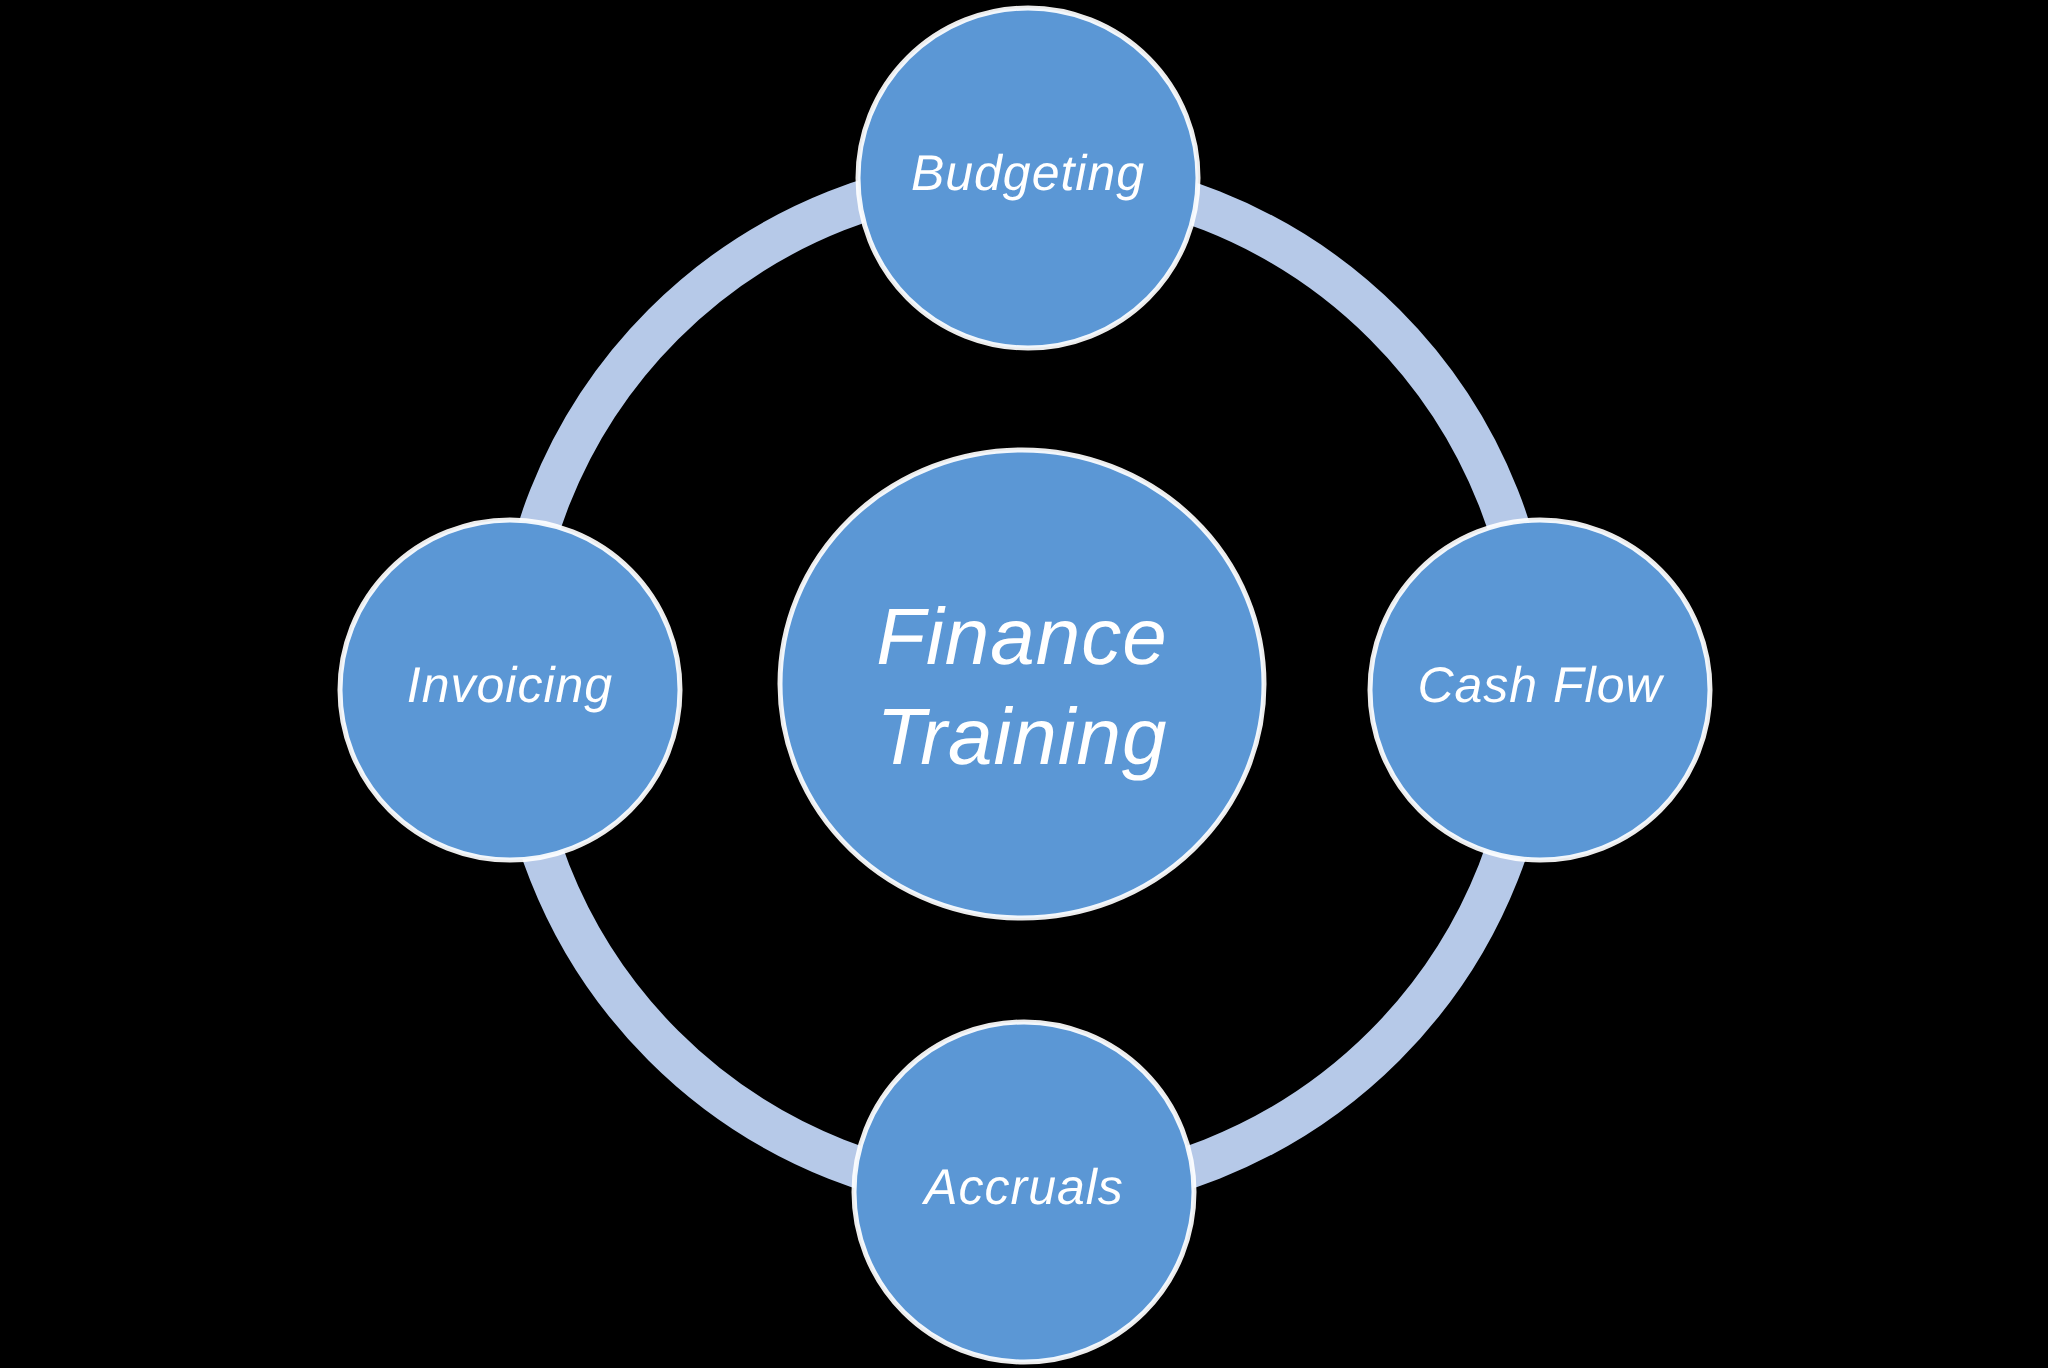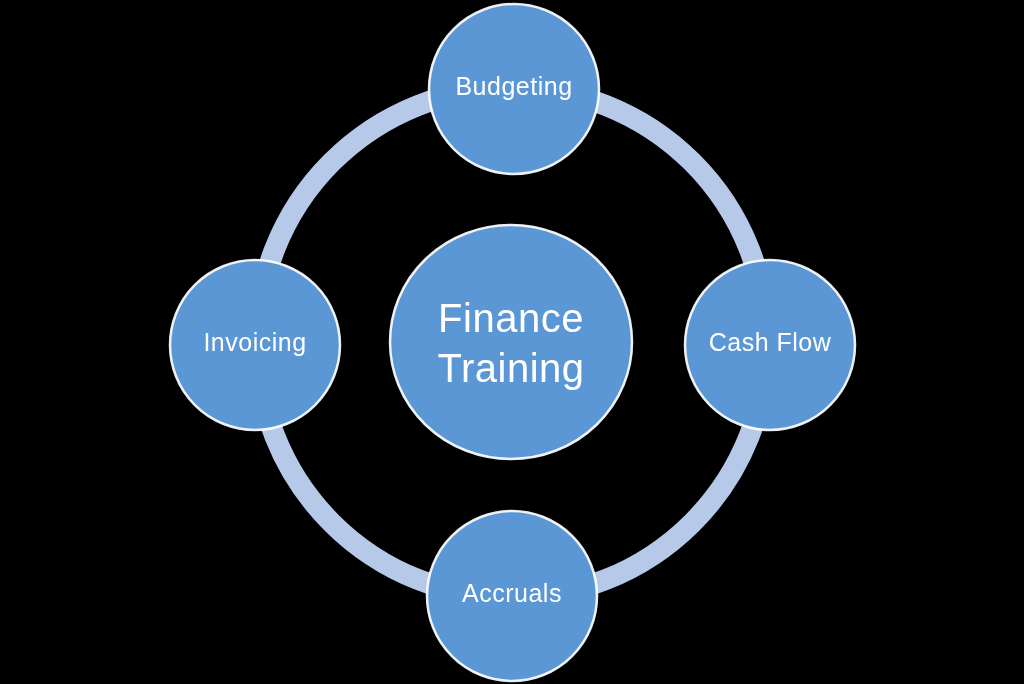--- a/index.html
+++ b/index.html
@@ -7,20 +7,21 @@
     padding: 0;
     background: #000000;
   }
   .stage {
     position: relative;
     width: 1024px;
     height: 684px;
     background: var(--bg, #000000);
     overflow: hidden;
     font-family: "Liberation Sans", sans-serif;
+    font-style: italic;
   }
   svg text {
     fill: var(--text-color, #ffffff);
     text-anchor: middle;
     font-family: "Liberation Sans", sans-serif;
   }
   .node {
     fill: var(--node-fill, #5B97D5);
     stroke: var(--node-border, #ffffff);
     stroke-width: 2.5;

